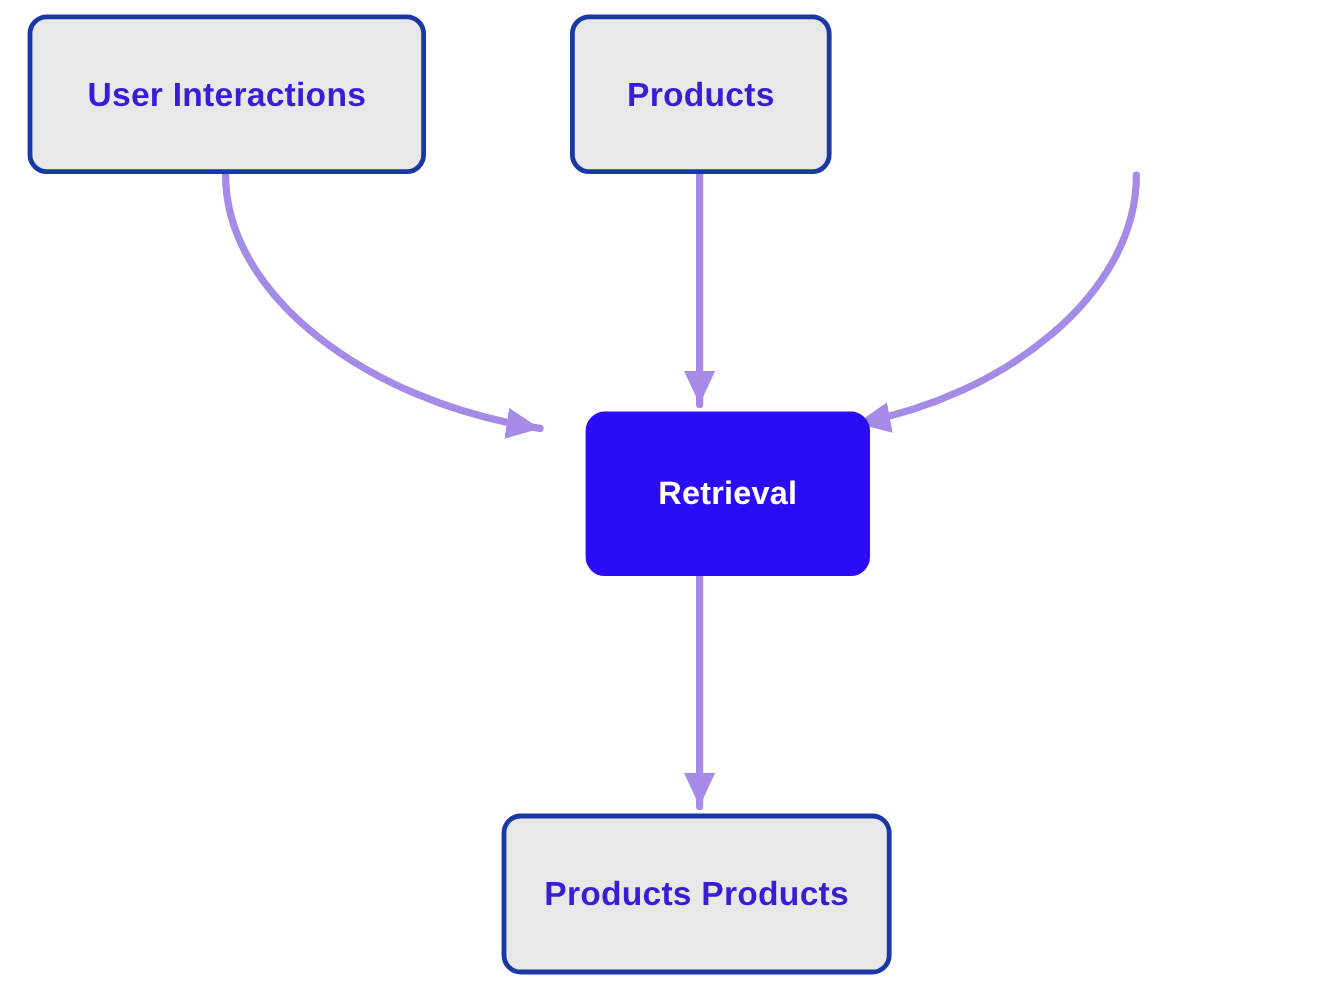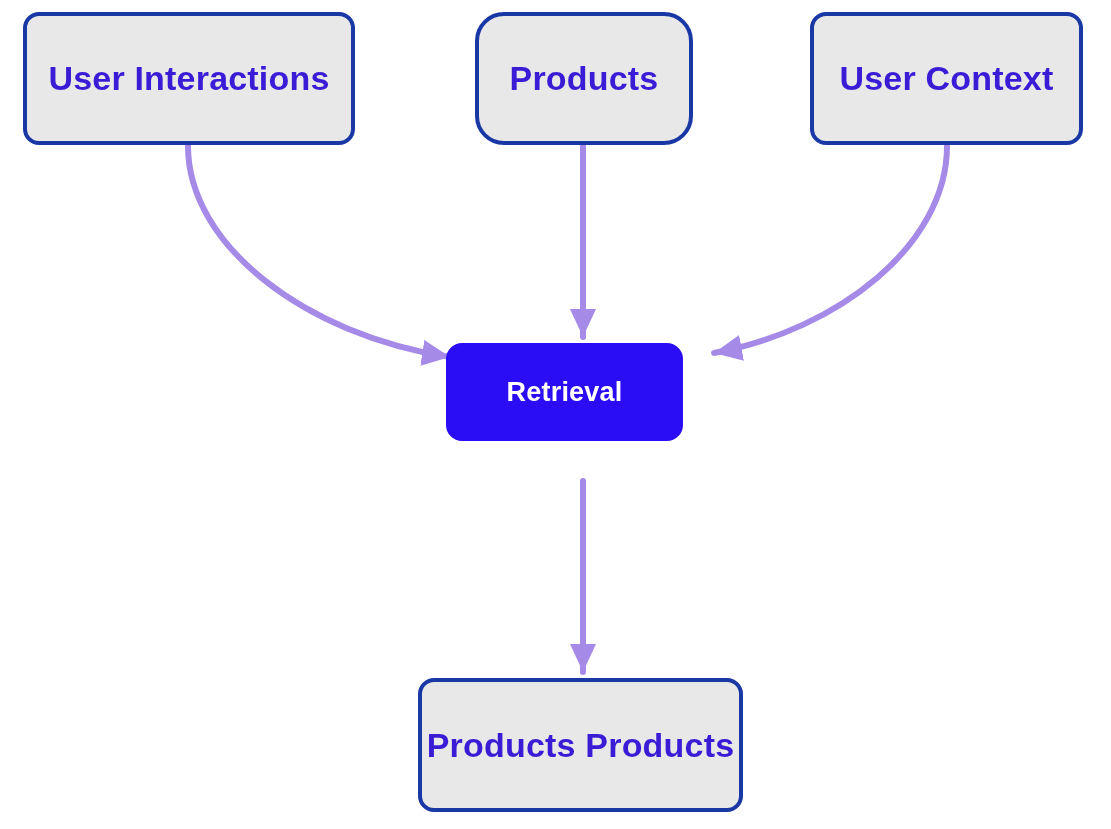--- a/index.html
+++ b/index.html
@@ -26,37 +26,37 @@
   .node{
     position:absolute;
     box-sizing:border-box;
     background:var(--node-fill);
     border:4px solid var(--node-border);
     border-radius:16px;
     display:flex;align-items:center;justify-content:center;
   }
   .node .label{
     font-weight:700;
-    font-size:34px;
+    font-size:28px;
     color:var(--node-text);
     letter-spacing:0.2px;
     white-space:nowrap;
   }
   .node.highlight{
     background:var(--hl-fill);
     border-color:var(--hl-fill);
   }
   .node.highlight .label{
     color:var(--hl-text);
     font-size:27px;
   }
   #n-user-interactions{left:23px;top:12px;width:332px;height:133px;}
-  #n-products{left:475px;top:12px;width:218px;height:133px;border-radius:29px;}
+  #n-products{left:475px;top:12px;width:218px;height:133px;}
   #n-user-context{left:810px;top:12px;width:273px;height:133px;}
-  #n-retrieval{left:446px;top:343px;width:237px;height:98px;}
+  #n-retrieval{left:488px;top:343px;width:237px;height:137px;}
   #n-related-products{left:418px;top:678px;width:325px;height:134px;}
 </style>
 </head>
 <body>
 
 <div class="canvas">
 
   <svg class="edges" viewBox="0 0 1111 829" xmlns="http://www.w3.org/2000/svg">
     <defs>
       <marker id="arrowhead" markerUnits="userSpaceOnUse" markerWidth="34" markerHeight="30" refX="28" refY="13" orient="auto">
@@ -70,23 +70,20 @@
   </svg>
 
   <div class="node" id="n-user-interactions">
     <span class="label">User Interactions</span>
   </div>
 
   <div class="node" id="n-products">
     <span class="label">Products</span>
   </div>
 
-  <div class="node" id="n-user-context">
-    <span class="label">User Context</span>
-  </div>
 
   <div class="node highlight" id="n-retrieval">
     <span class="label">Retrieval</span>
   </div>
 
   <div class="node" id="n-related-products">
     <span class="label">Products Products</span>
   </div>
 
 </div>

